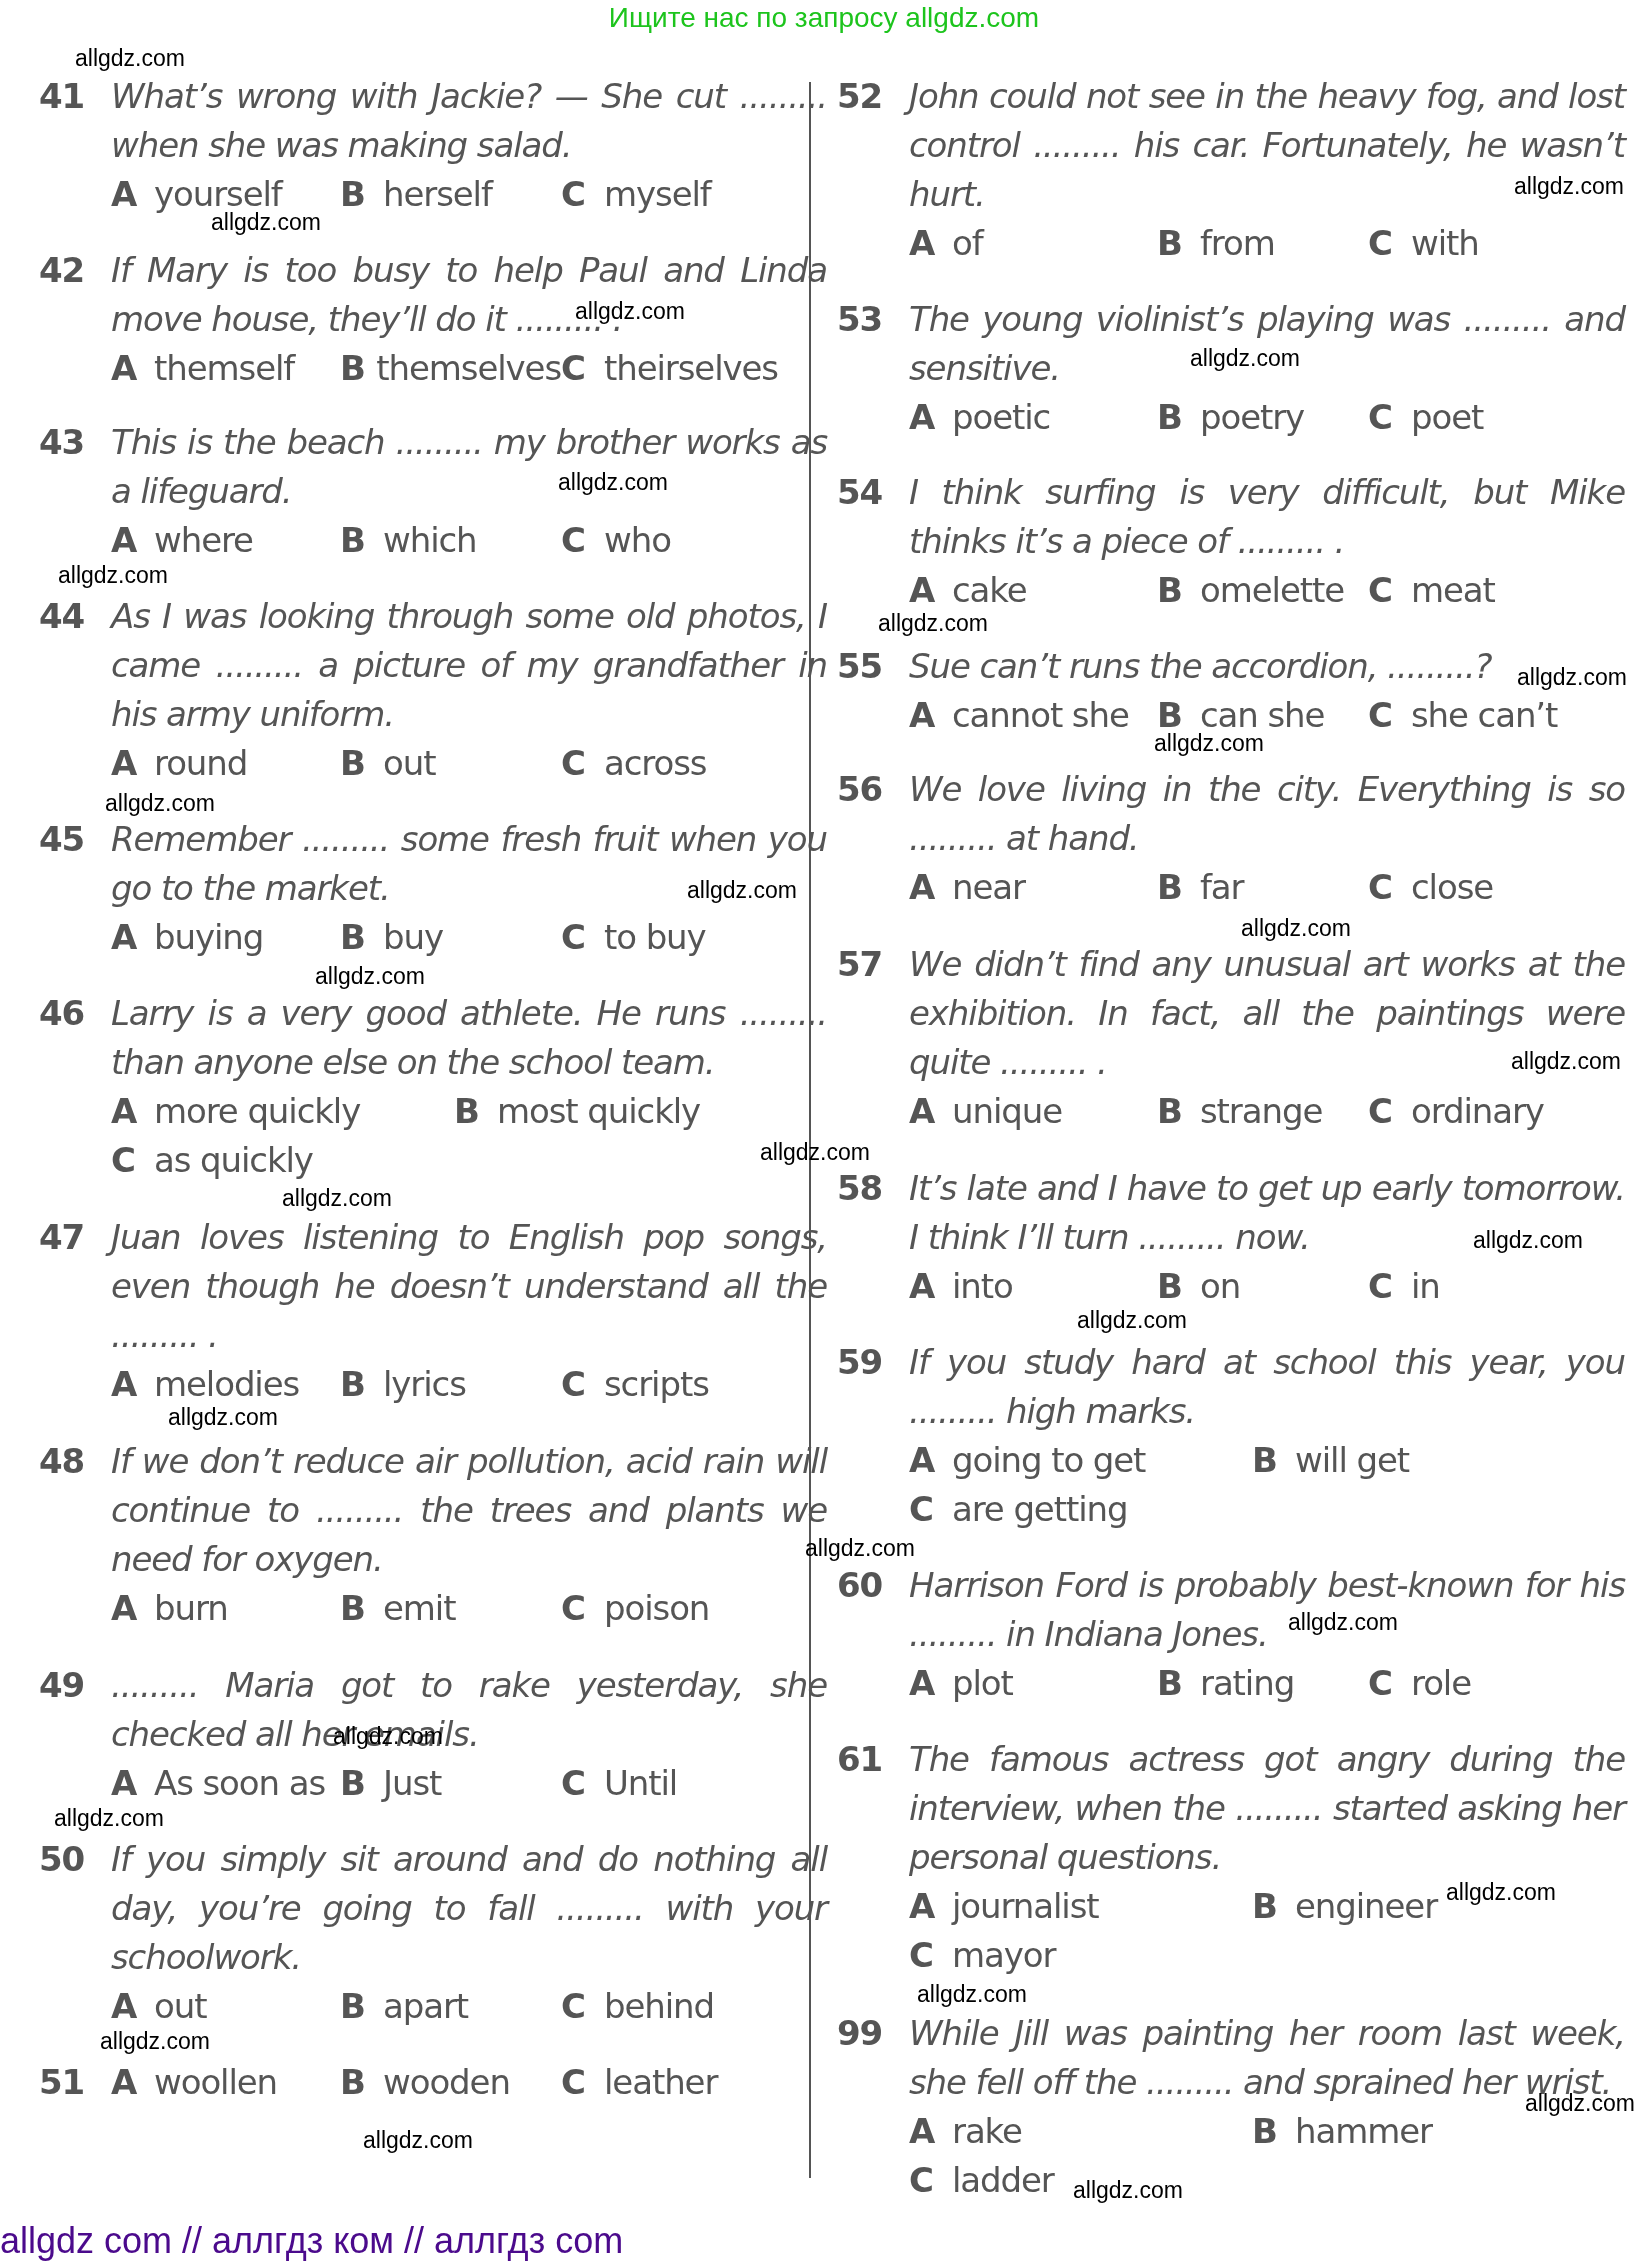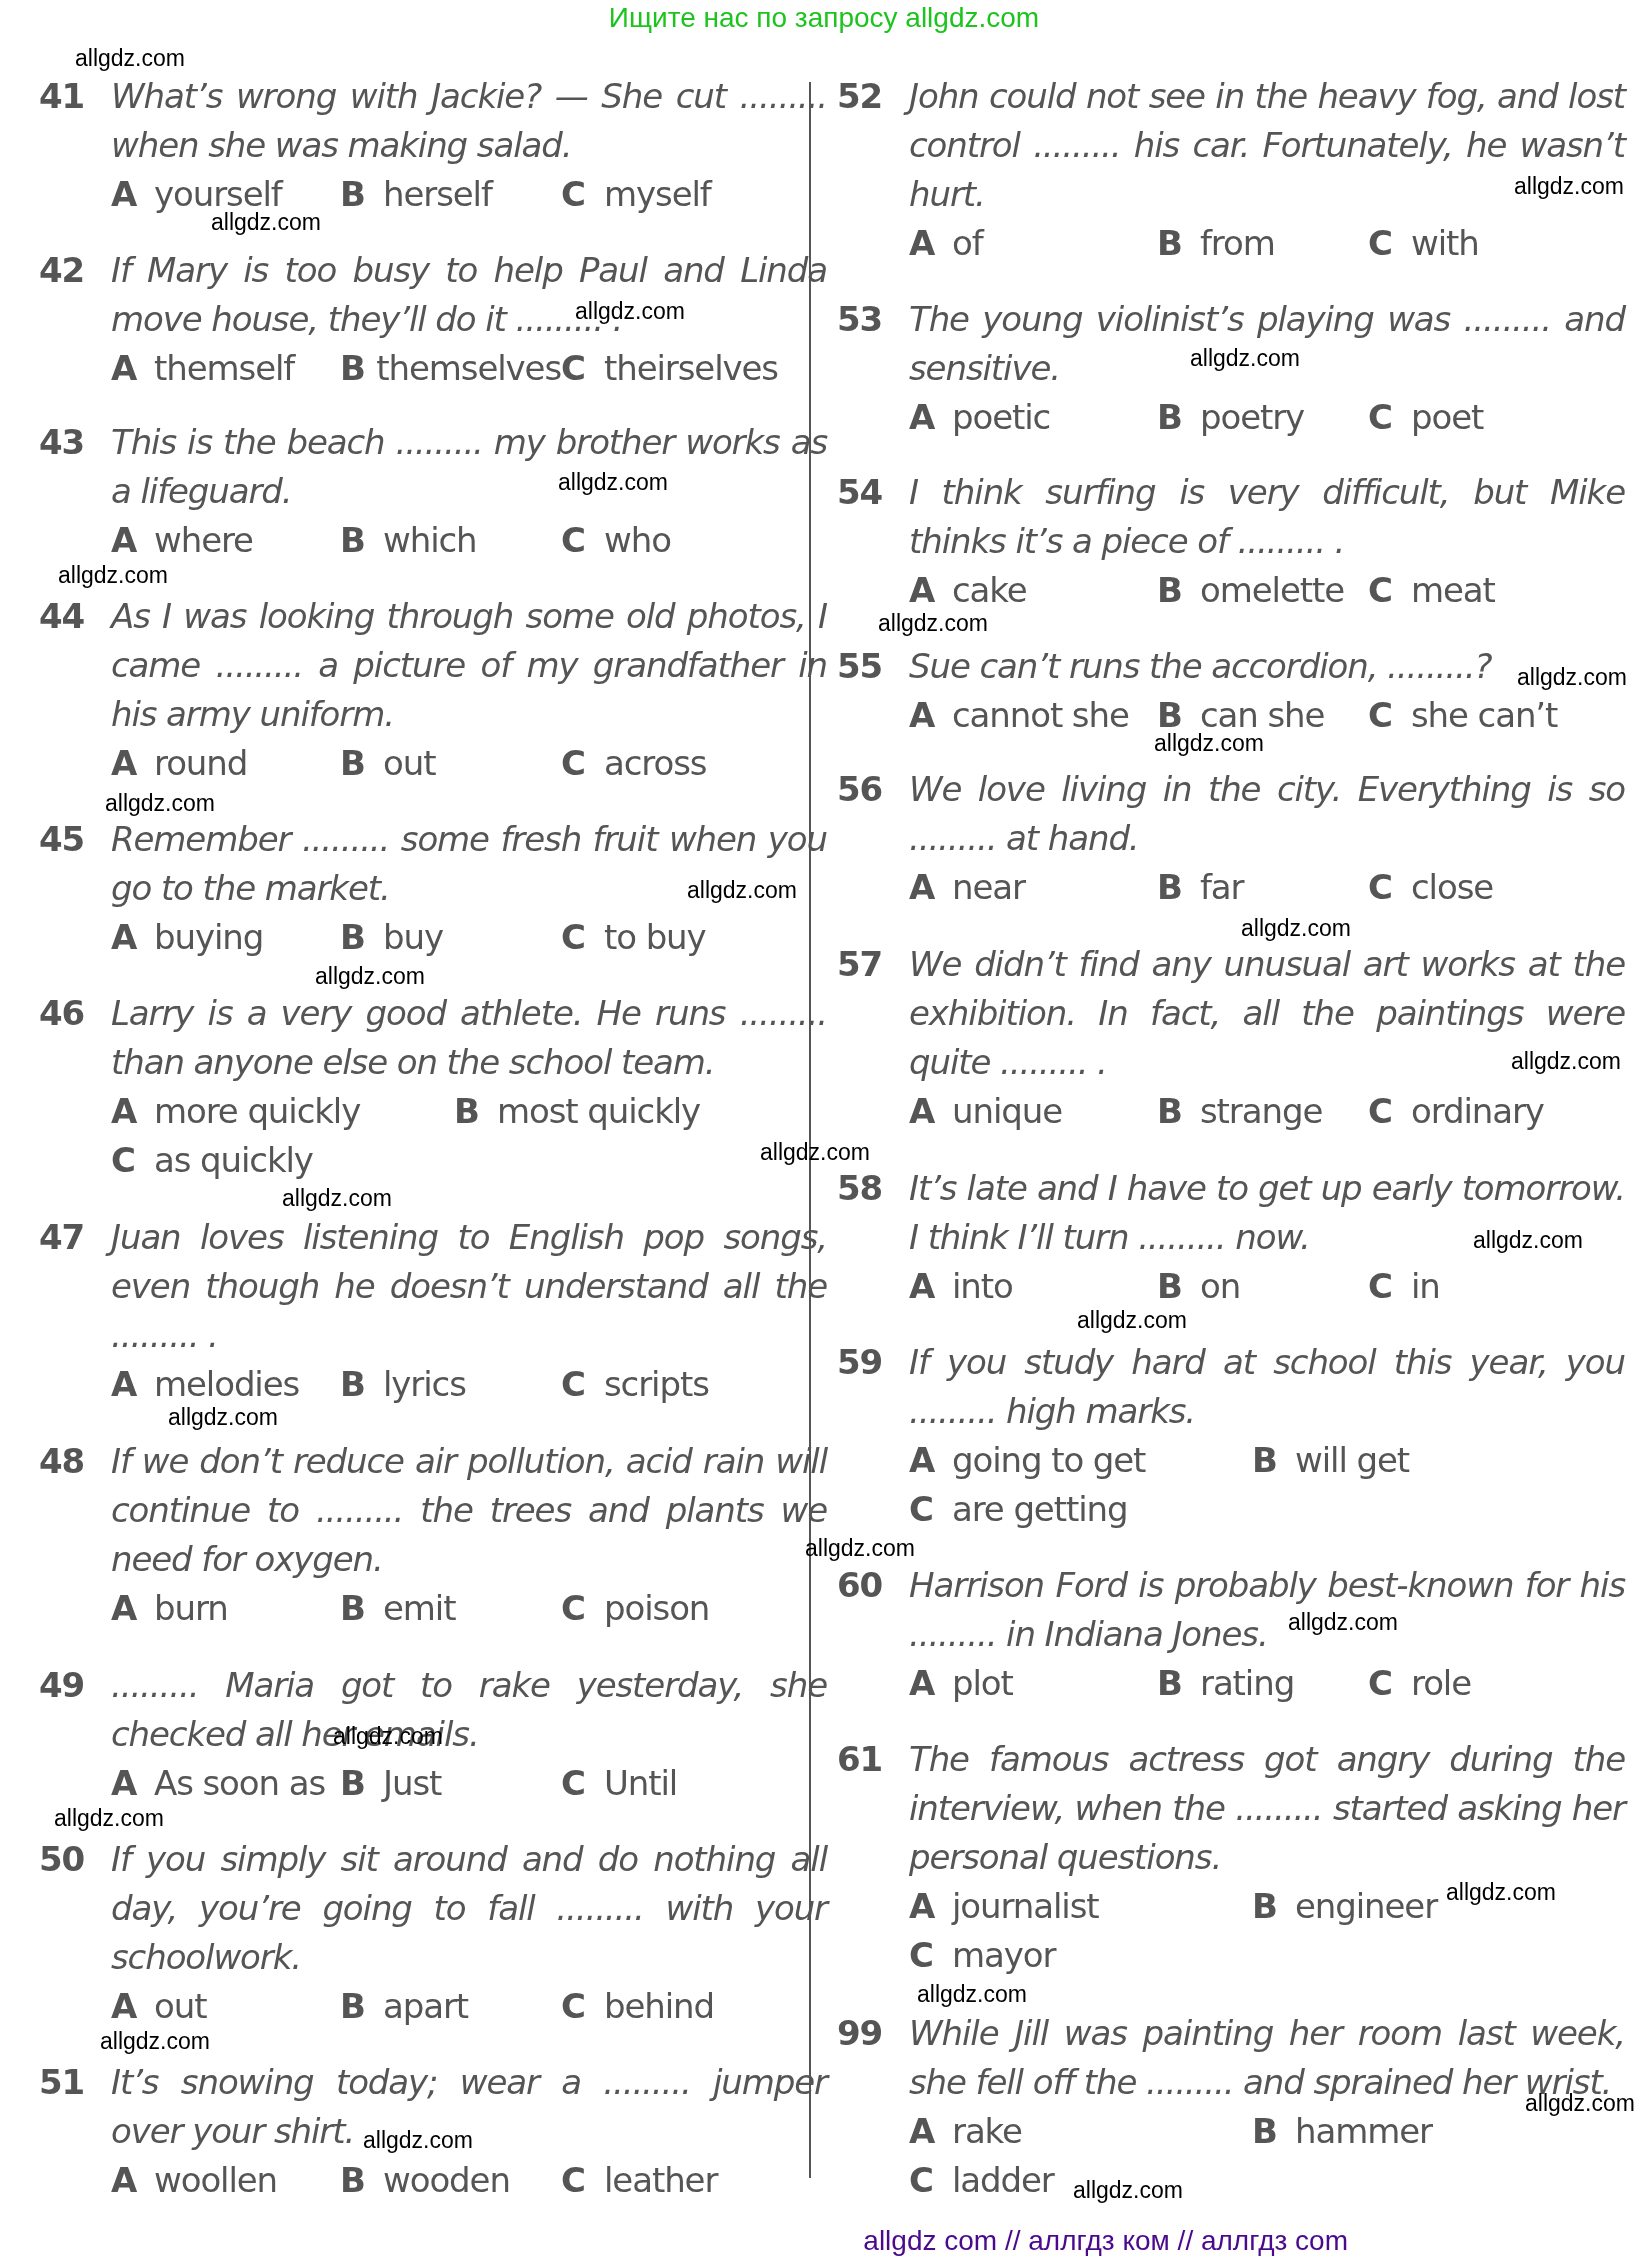--- a/index.html
+++ b/index.html
@@ -1,18 +1,18 @@
 <!DOCTYPE html>
 <html style="font-size:12px"><head>
 <meta charset="utf-8">
 <style>
   html,body{margin:0;padding:0;background:#fff;}
   body{width:1648px;height:2261px;position:relative;overflow:hidden;font-family:"Liberation Sans",sans-serif;}
   .top-banner{position:absolute;top:0;left:0;width:1648px;text-align:center;color:#1dc41d;font-size:28px;line-height:36px;}
-  .footer{position:absolute;top:2223px;left:0;width:1348px;text-align:right;color:#4b0a8c;font-size:28px;line-height:36px;}
+  .footer{position:absolute;top:2223px;left:0;width:1348px;text-align:left;color:#4b0a8c;font-size:36px;line-height:36px;}
   .divider{position:absolute;left:809px;top:82px;width:2.2px;height:2096px;background:#555;}
   .q{position:absolute;color:#555;font-size:34px;line-height:49px;font-family:"DejaVu Sans",sans-serif;letter-spacing:-1.1px;}
   .q .num{position:absolute;left:0;top:0;font-weight:bold;color:#555;width:67px;}
   .q .body{position:absolute;left:72px;top:0;width:716px;}
   .q .stem{display:block;text-align:justify;font-style:italic;}
   .opts{display:flex;flex-wrap:wrap;}
   .opt{display:inline-flex;align-items:baseline;}
   .opt .l{font-weight:bold;width:43px;display:inline-block;}
   .wm{position:absolute;color:#000;font-size:23px;font-family:"Liberation Sans",sans-serif;line-height:27px;}
 </style>
@@ -228,21 +228,20 @@
           <span class="l">C</span>
           <span>behind</span>
         </span>
     </div>
     </div>
 </div>
 
 <div class="q" style="left:39px;top:2058px;">
   <span class="num">51</span>
   <div class="body">
-      <span class="stem">It’s snowing today; wear a ......... jumper over your shirt.</span>
     <div class="opts">
       <span class="opt" style="width:229px">
           <span class="l">A</span>
           <span>woollen</span>
         </span>
       <span class="opt" style="width:221px">
           <span class="l">B</span>
           <span>wooden</span>
         </span>
       <span class="opt">

